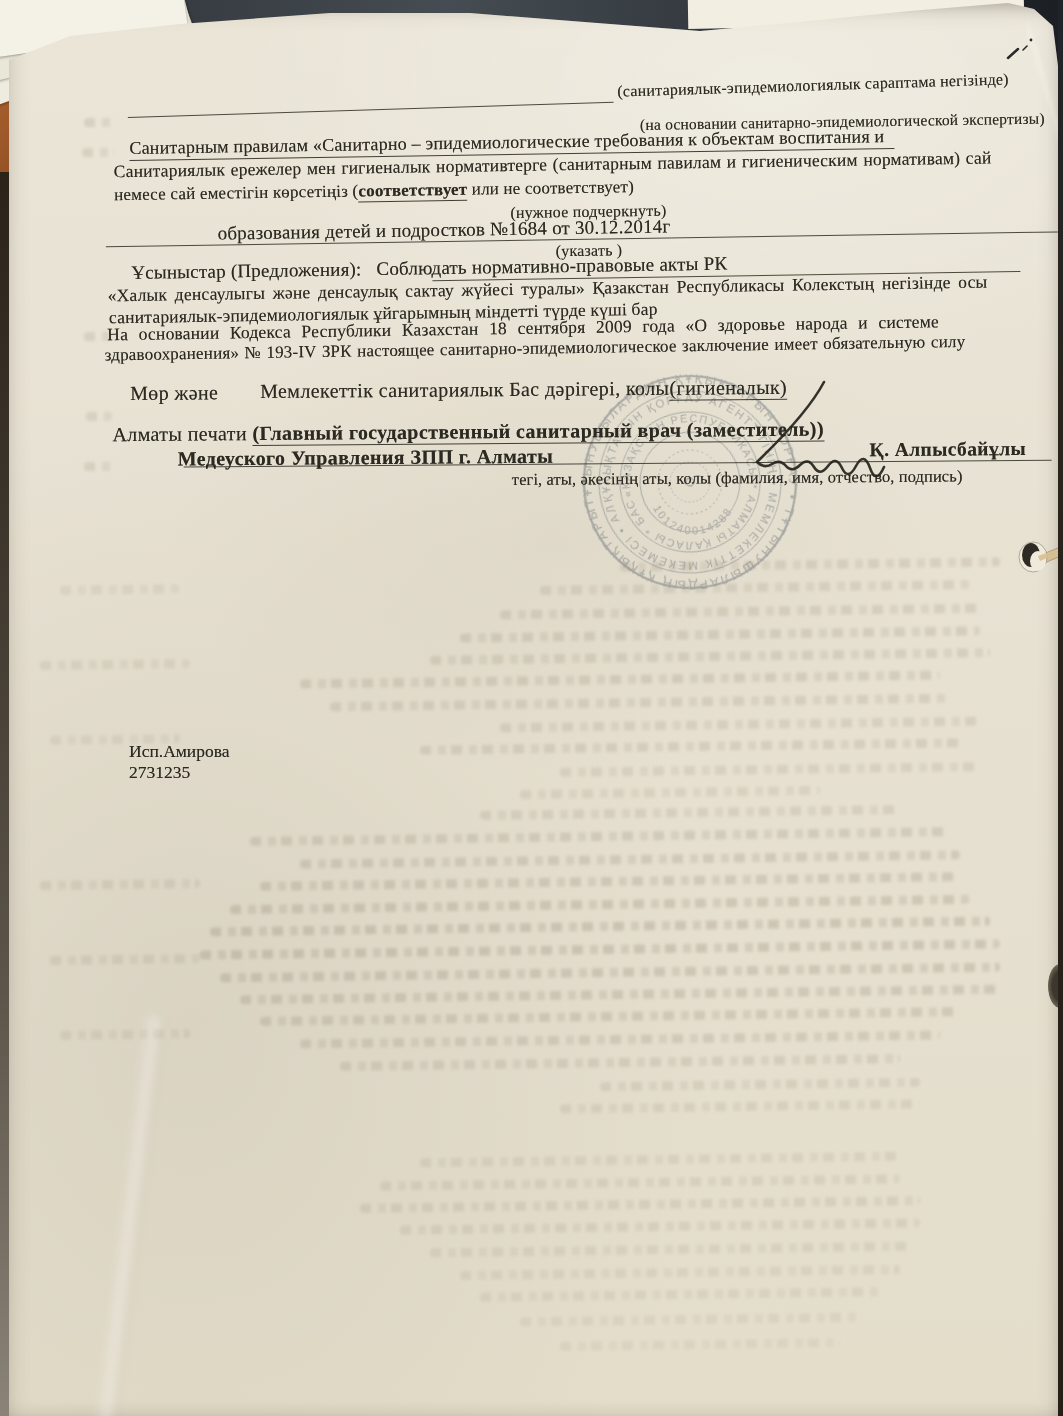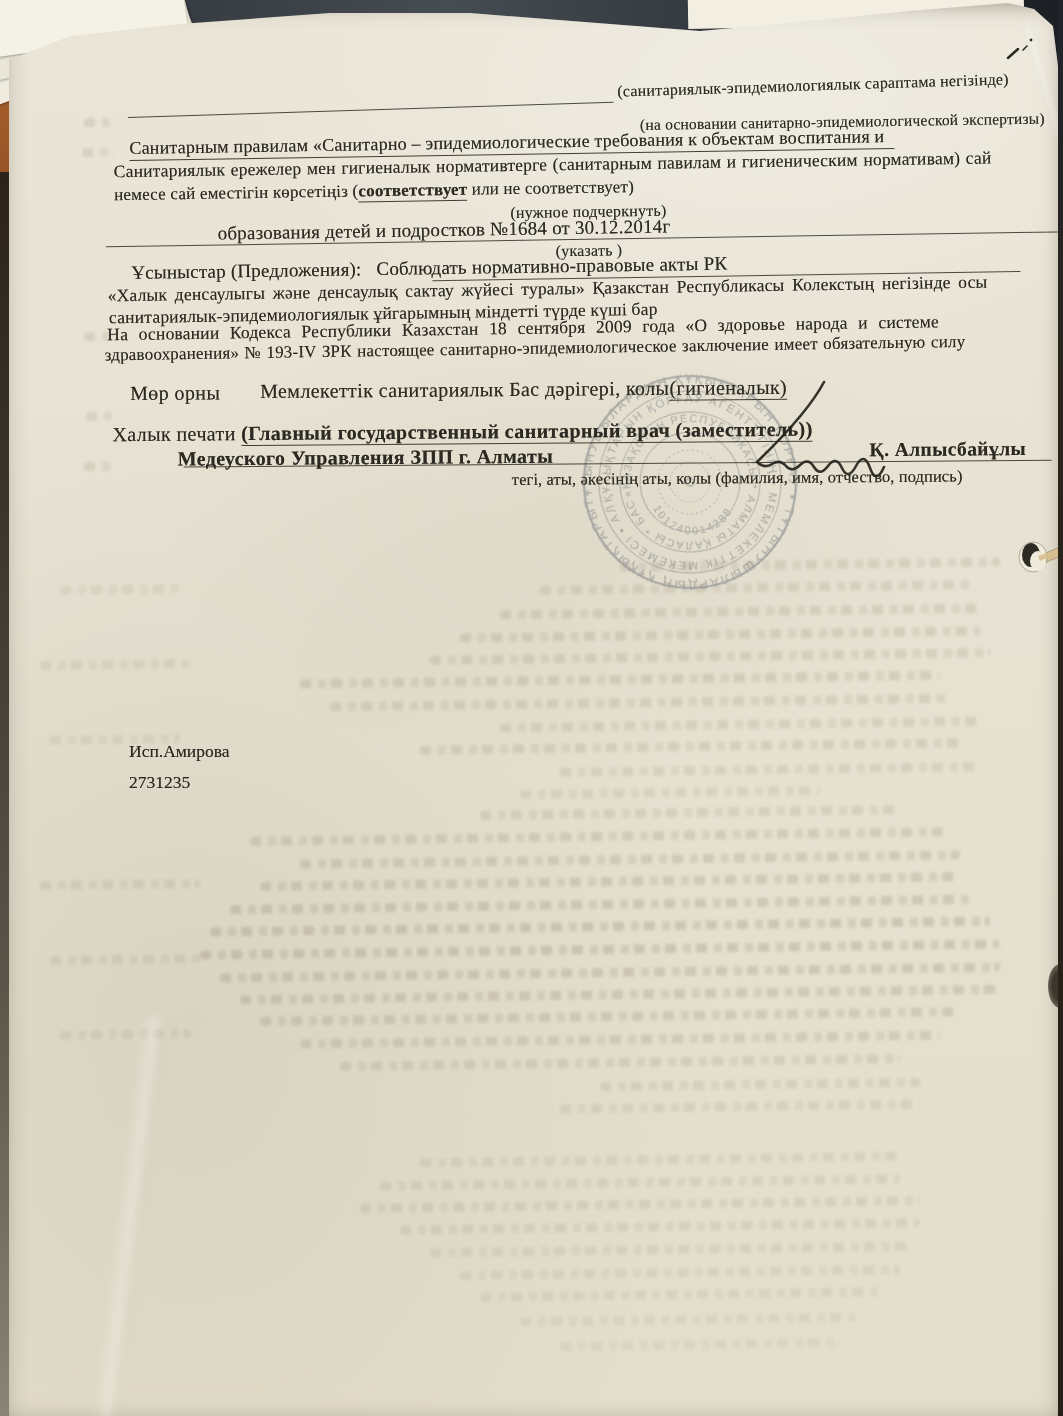--- a/index.html
+++ b/index.html
@@ -159,40 +159,40 @@
         <span style="margin-left:10px;">Соблюдать нормативно-правовые акты РК</span>
       </div>
       <div class="rule" style="left:428px;top:287px;width:588px;"></div>
       <div class="ln" style="left:103px;top:287px;word-spacing:3px;">«Халык денсаулыгы және денсаулық сактау жүйесі туралы» Қазакстан Республикасы Колекстың негізінде осы</div>
       <div class="ln" style="left:104px;top:309px;">санитариялык-эпидемиологиялык ұйгарымның міндетті түрде күші бар</div>
       <div class="ln" style="left:102px;top:326px;word-spacing:6px;">На основании Кодекса Республики Казахстан  18 сентября 2009 года  «О здоровье народа и системе</div>
       <div class="ln" style="left:99px;top:347px;font-size:17px;word-spacing:1px;">здравоохранения» № 193-IV ЗРК  настоящее санитарно-эпидемиологическое заключение имеет обязательную силу</div>
     </div>
 
     <div class="sealblock ink">
-      <div class="ln" style="left:127px;top:383px;">Мөр орны</div>
+      <div class="ln" style="left:127px;top:383px;">Мөр және</div>
       <div class="ln" style="left:257px;top:382px;">
         <span>Мемлекеттік санитариялык Бас дәрігері, колы</span><span class="u">(гигиеналык)</span>
       </div>
       <div class="ln" style="left:109px;top:424px;">
-        <span>Халык печати </span><span class="b u">(Главный государственный санитарный врач (заместитель))</span>
+        <span>Алматы печати </span><span class="b u">(Главный государственный санитарный врач (заместитель))</span>
       </div>
       <div class="ln b" style="left:174px;top:449px;">Медеуского Управления ЗПП г. Алматы</div>
       <div class="ln b" style="left:866px;top:446px;font-size:19.5px;">Қ. Алпысбайұлы</div>
       <div class="rule" style="left:180px;top:468px;width:868px;border-top-width:1.9px;"></div>
       <div class="ln" style="left:508px;top:474px;font-size:16.5px;letter-spacing:.1px;">тегі, аты, әкесінің аты, колы (фамилия, имя, отчество, подпись)</div>
     </div>
 
     <svg style="position:absolute;left:700px;top:370px;" width="360" height="110" viewBox="0 0 360 110">
       <path d="M124 12 C113 33 86 64 57 92 Q64 99 72 94 T86 96 T100 95 T114 97 T128 96 T142 98 T156 96 T170 98 T184 97" fill="none" stroke="#24231c" stroke-width="2.6" stroke-linecap="round" opacity=".92"></path>
     </svg>
 
     <div class="footer ink">
       <div class="ln" style="left:129px;top:741px;">Исп.Амирова</div>
-      <div class="ln" style="left:129px;top:762px;margin-top:10px;">2731235</div>
+      <div class="ln" style="left:129px;top:762px;">2731235</div>
     </div>
 
     <svg style="position:absolute;left:990px;top:30px;" width="60" height="50" viewBox="0 0 60 50">
       <path d="M18 28 l10 -9" stroke="#2a2a26" stroke-width="2.5" stroke-linecap="round"></path>
       <path d="M33 20 l4 -4" stroke="#2a2a26" stroke-width="1.6" stroke-linecap="round"></path>
       <circle cx="41" cy="10" r="1.4" fill="#2a2a26"></circle>
     </svg>
 
     <svg style="position:absolute;left:1008px;top:534px;" width="55" height="50" viewBox="0 0 55 50">
       <path d="M 30 22 L 55 12 L 55 21 L 32 31 z" fill="#d8bf90" stroke="rgba(90,70,40,.35)" stroke-width="1"></path>

